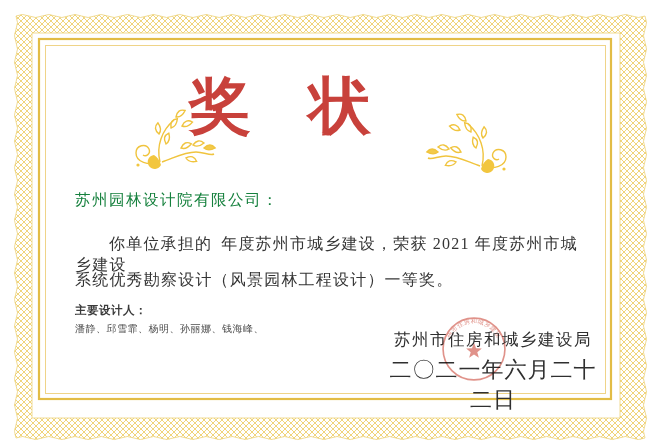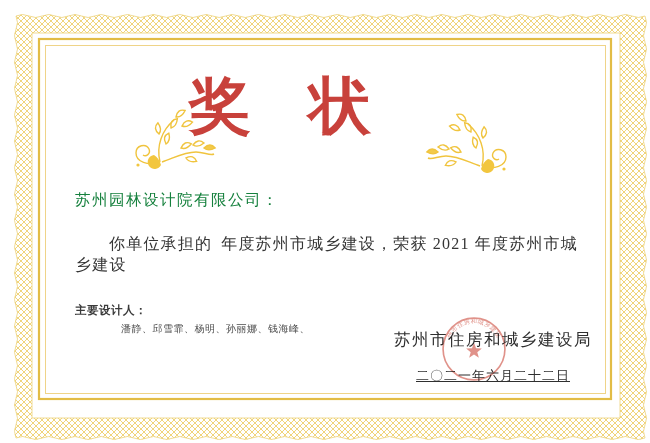--- a/index.html
+++ b/index.html
@@ -15,25 +15,25 @@
     position:absolute;left:0;top:72px;width:560px;text-align:center;
     color:#c8413b;font-size:62px;font-weight:700;line-height:1.1;
     font-family:"Liberation Serif","DejaVu Serif",serif;
   }
   .title .gap{display:inline-block;width:58px;}
   .addressee{position:absolute;left:75px;top:190px;font-size:15.5px;letter-spacing:1.5px;color:#15803d;}
   .body1{position:absolute;left:75px;top:234px;width:520px;font-size:16px;letter-spacing:1.2px;text-indent:34px;color:#353535;}
   .body1 .lead{margin-right:9px;}
   .body2{position:absolute;left:75px;top:270px;width:520px;font-size:16px;letter-spacing:1.2px;color:#353535;}
   .dlabel{position:absolute;left:75px;top:303px;font-size:11.5px;font-weight:700;color:#3a3a3a;letter-spacing:0.5px;}
-  .dn1{position:absolute;left:75px;top:322px;font-size:10px;color:#4d4d4d;letter-spacing:0.5px;margin-left:46px;}
+  .dn1{position:absolute;left:75px;top:322px;font-size:10px;color:#4d4d4d;letter-spacing:0.5px;}
   .dn2{position:absolute;left:75px;top:340px;font-size:10px;color:#4d4d4d;letter-spacing:0.5px;}
   .sig{position:absolute;left:388px;top:329px;width:210px;text-align:center;z-index:2;}
   .sig .issuer{font-size:16.5px;letter-spacing:1.5px;color:#2f2f2f;}
-  .sig .date{margin-top:16px;font-size:13px;letter-spacing:1px;color:#2f2f2f;text-decoration:underline;}
+  .sig .date{margin-top:4px;font-size:22px;letter-spacing:1px;color:#2f2f2f;}
   svg.seal{position:absolute;left:441px;top:316px;z-index:3;opacity:0.72;mix-blend-mode:multiply;}
 </style>
 </head>
 <body>
 
 <div class="cert">
 
   <svg class="frame" viewBox="0 0 650 443">
     <defs>
       <pattern id="net" width="6" height="6" patternUnits="userSpaceOnUse">
@@ -71,20 +71,21 @@
 
   <div class="title">
     <span>奖</span><span class="gap"></span><span>状</span>
   </div>
 
   <div class="addressee">苏州园林设计院有限公司：</div>
 
   <div class="body1">
     <span class="lead">你单位承担的</span><span class="proj">年度苏州市城乡建设</span><span>，荣获 2021 年度苏州市城乡建设</span>
   </div>
+  <div class="body2">系统优秀勘察设计（风景园林工程设计）一等奖。</div>
 
   <div class="dlabel">主要设计人：</div>
   <div class="dn1">潘静、邱雪霏、杨明、孙丽娜、钱海峰、</div>
 
   <div class="sig">
     <div class="issuer">苏州市住房和城乡建设局</div>
     <div class="date">二〇二一年六月二十二日</div>
   </div>
 
   <svg class="seal" width="66" height="66" viewBox="0 0 64 64">

